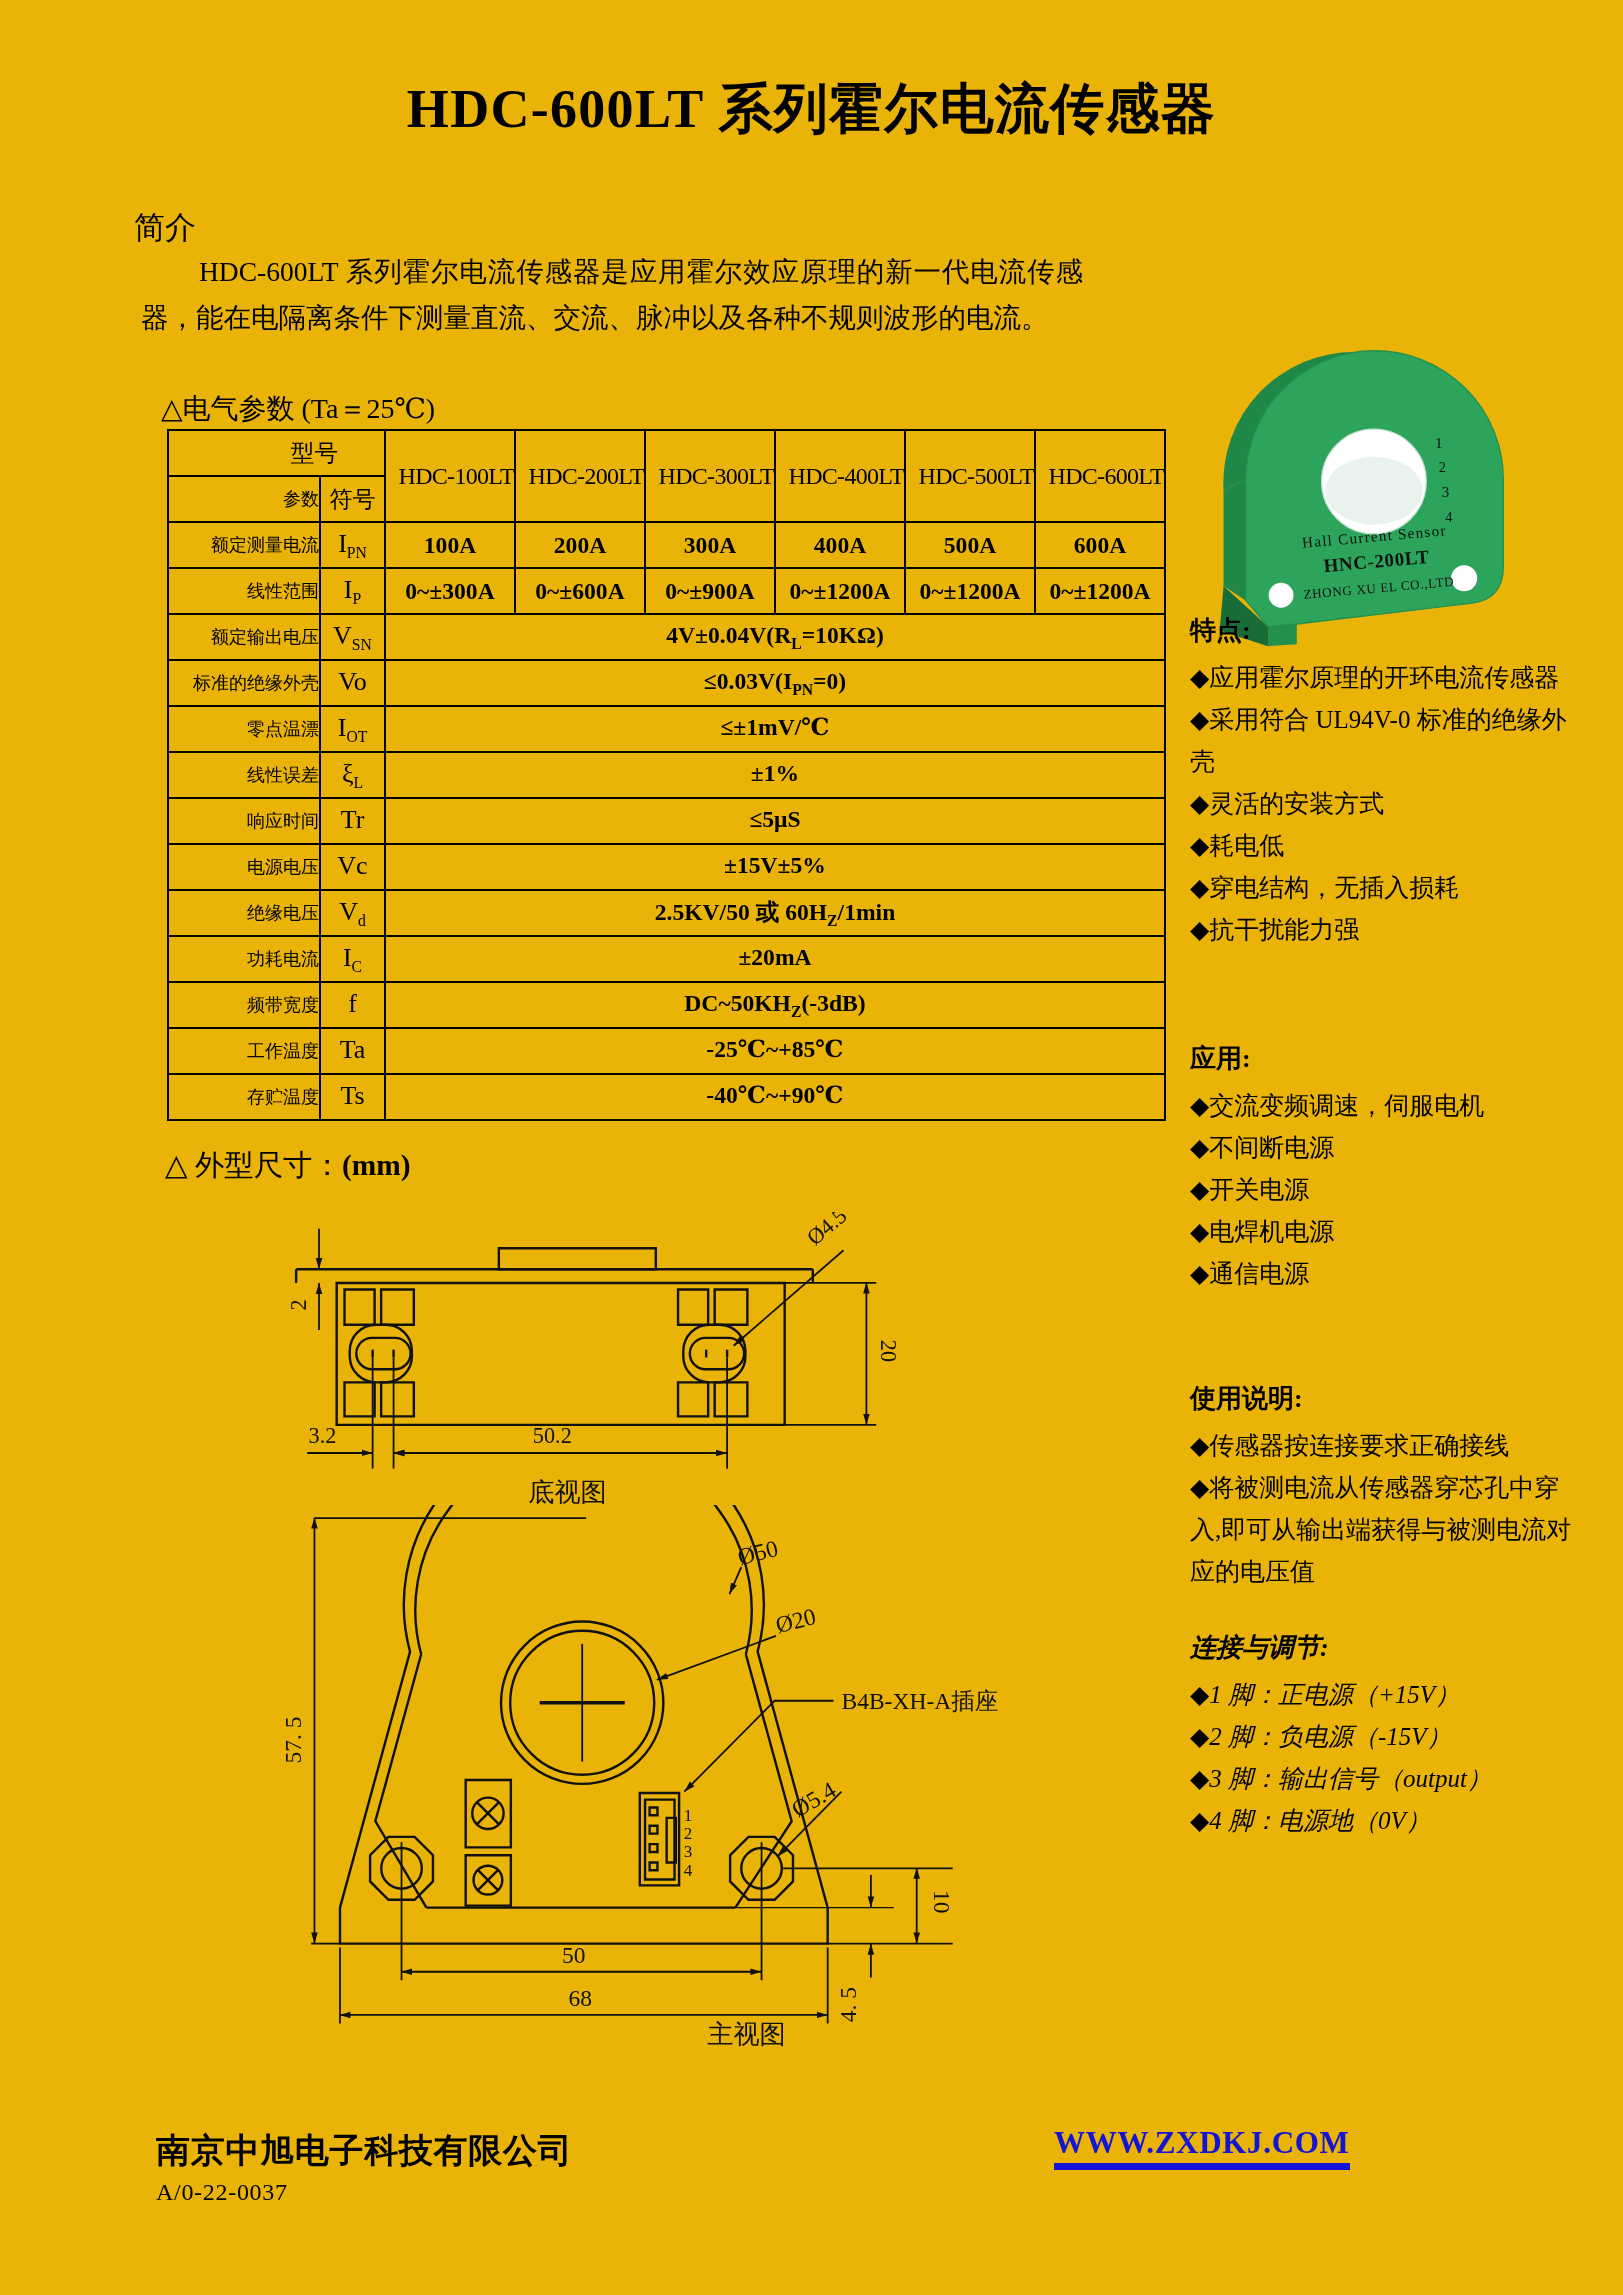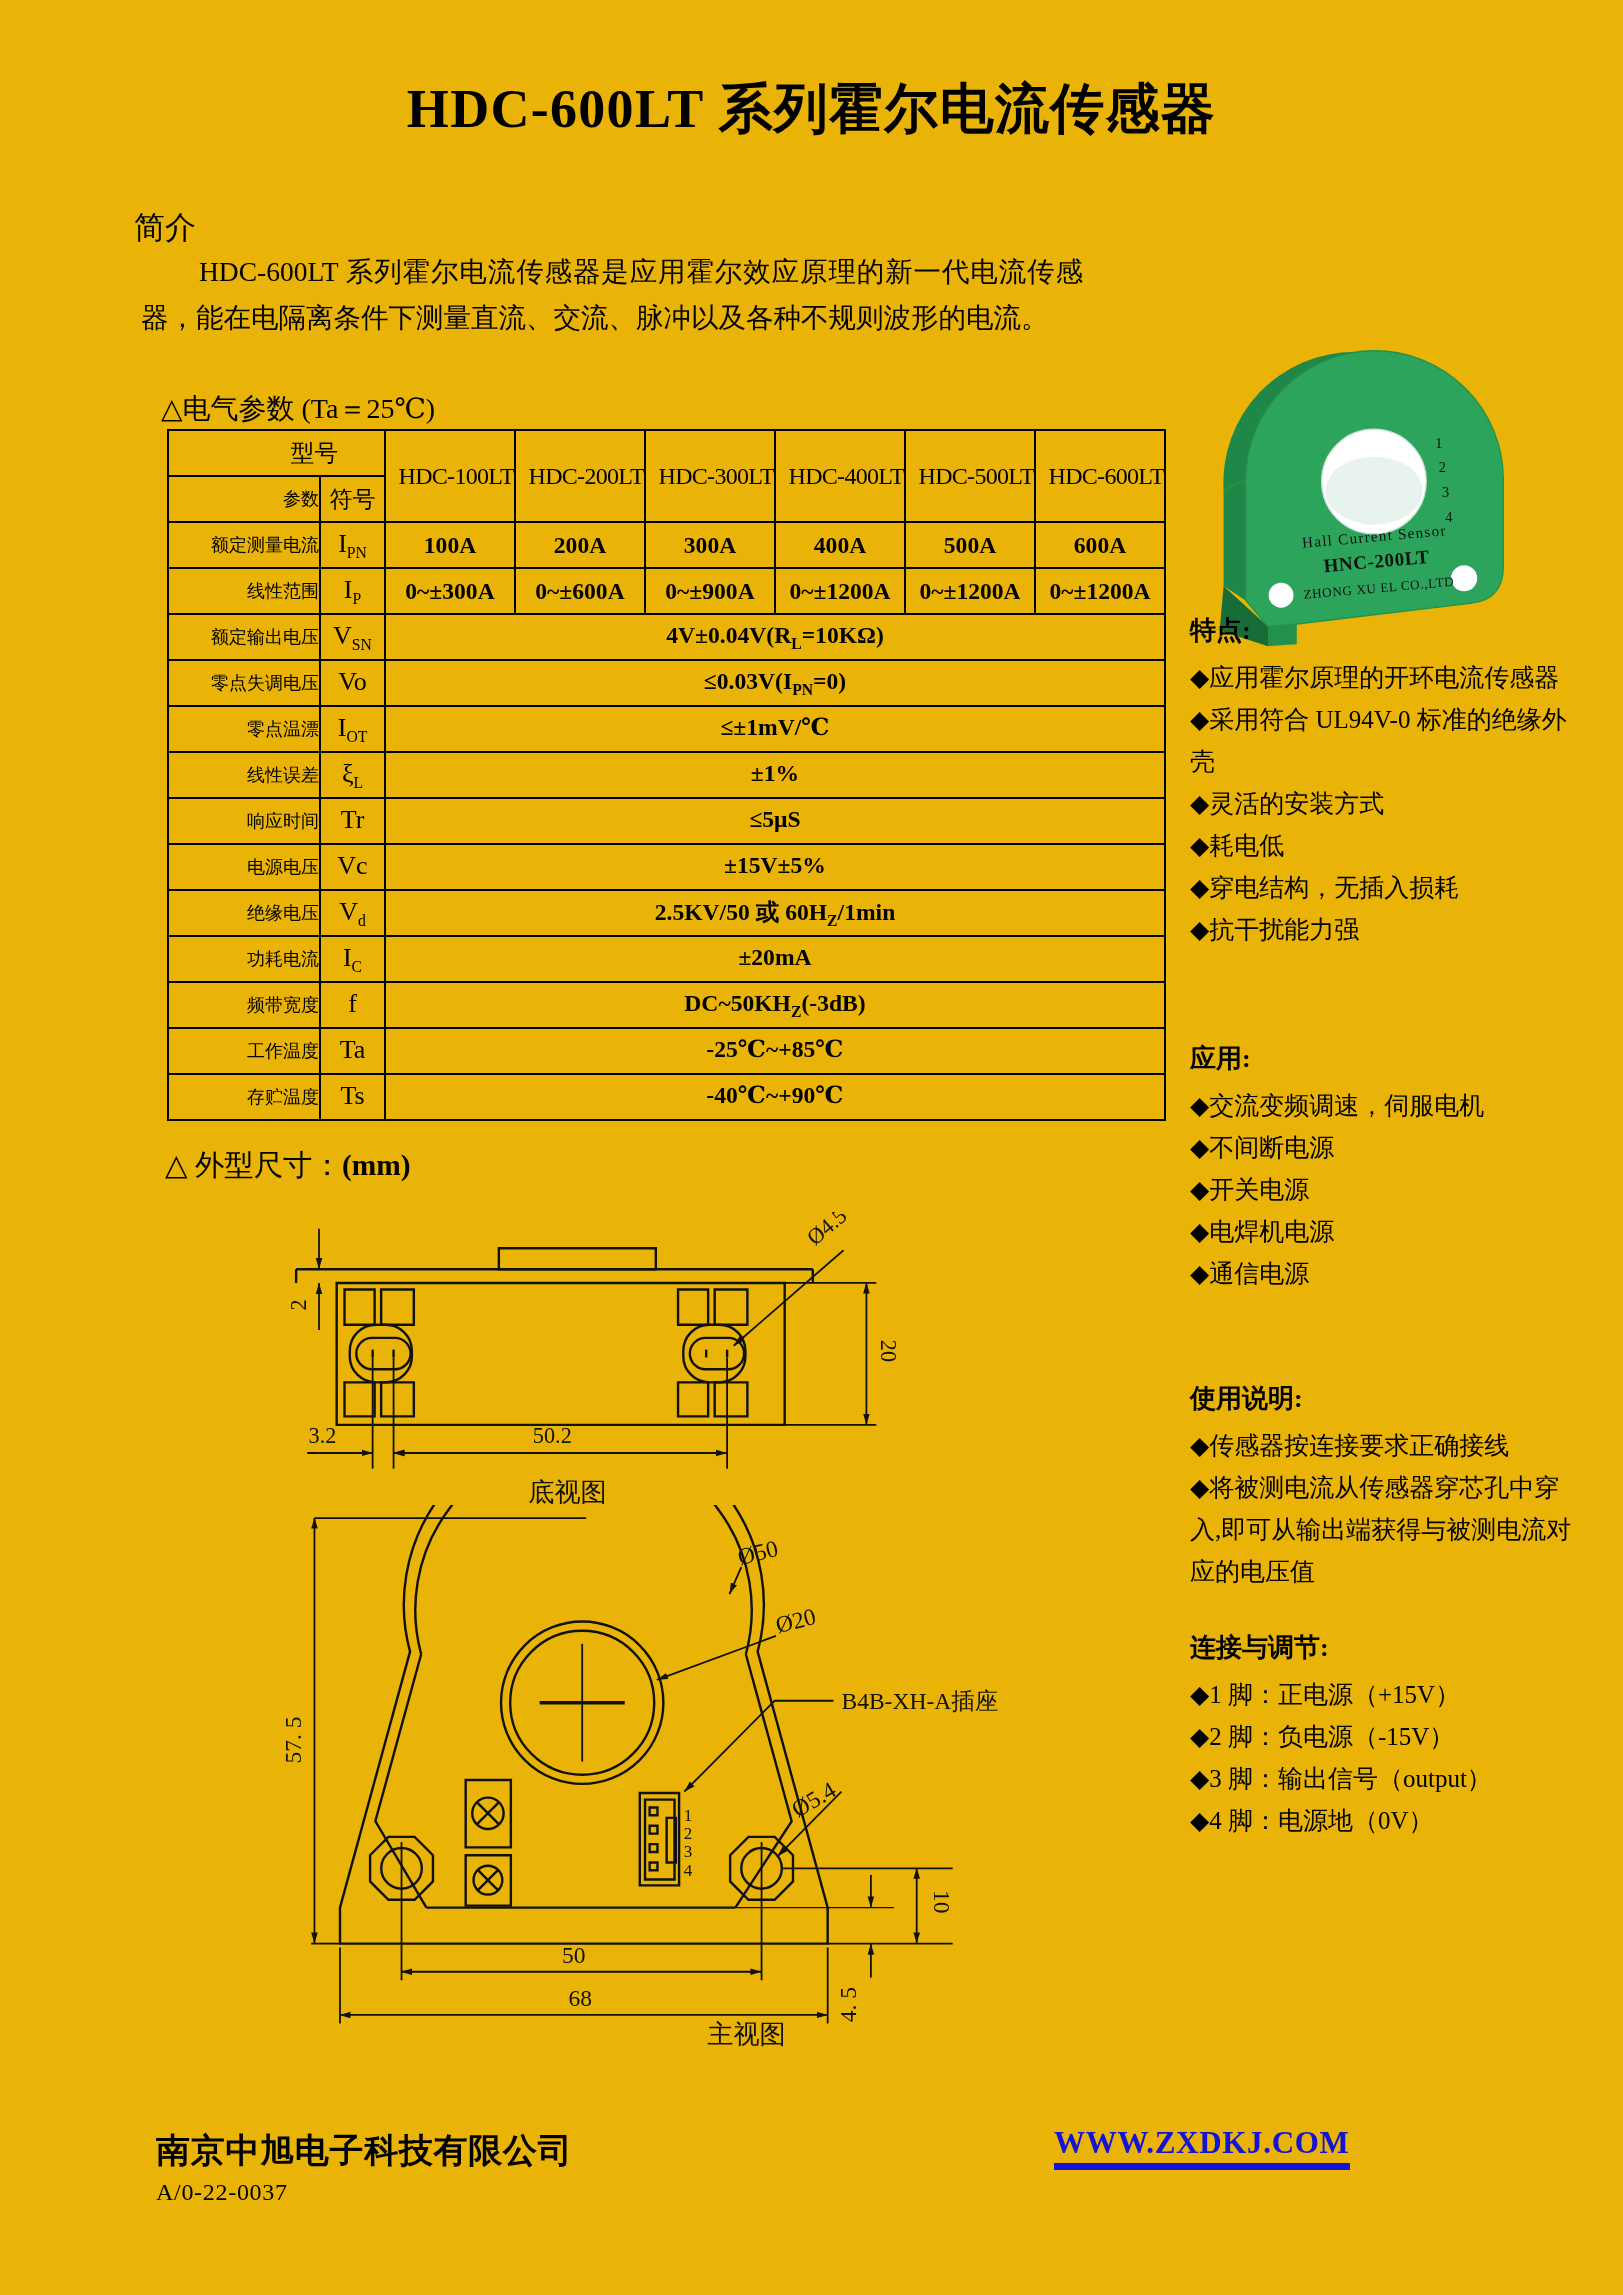--- a/index.html
+++ b/index.html
@@ -31,21 +31,21 @@
   td.sym{text-align:center;font-size:26px;}
   td.val{text-align:center;font-weight:bold;}
   td.mod{text-align:right;font-size:24px;letter-spacing:-0.7px;}
   td.corner{ text-align:right;padding-right:46px;}
   .sb{font-size:15.7px;vertical-align:-5.9px;letter-spacing:0;}
 
   
   .rcol{left:1190px;width:397px;font-size:25px;line-height:42px;}
   .rcol .rh{font-weight:bold;font-size:26px;margin-bottom:5.2px;}
   .rcol div.it{margin:0;}
-  .feat{top:610px;} .apps{top:1038px;} .usage{top:1378px;} .conn{top:1627px;}
+  .feat{top:610px;} .apps{top:1038px;} .usage{top:1378px;} .conn{top:1627px;font-style:italic;}
 
   
   .company{left:156px;top:2128px;font-size:34px;font-weight:bold;letter-spacing:0.7px;}
   .docno{left:156px;top:2179px;font-size:24px;font-weight:normal;letter-spacing:0.7px;}
   .site{left:1054px;top:2125px;font-size:31px;font-weight:bold;color:#1414d6;
         border-bottom:7.2px solid #1414d6;padding-bottom:2px;letter-spacing:0.7px;text-decoration:none;display:inline-block;}
 
   
   svg text{font-family:"Liberation Serif","DejaVu Serif",serif;fill:#111;}
   .cad line,.cad path,.cad rect,.cad polyline,.cad circle,.cad ellipse,.cad polygon{vector-effect:non-scaling-stroke;}
@@ -111,21 +111,21 @@
         <td class="val">0~±1200A</td>
         <td class="val">0~±1200A</td>
       </tr>
 
       <tr class="dr">
         <td class="lab">额定输出电压</td>
         <td class="sym"><span>V</span><span class="sb">SN</span></td>
         <td class="val" colspan="6"><span>4V±0.04V(R</span><span class="sb">L</span><span>=10KΩ)</span></td>
       </tr>
       <tr class="dr">
-        <td class="lab">零点失调电压</td>
+        <td class="lab">标准的绝缘外壳</td>
         <td class="sym"><span>Vo</span><span class="sb"></span></td>
         <td class="val" colspan="6"><span>≤0.03V(I</span><span class="sb">PN</span><span>=0)</span></td>
       </tr>
       <tr class="dr">
         <td class="lab">零点温漂</td>
         <td class="sym"><span>I</span><span class="sb">OT</span></td>
         <td class="val" colspan="6"><span>≤±1mV/℃</span><span class="sb"></span><span></span></td>
       </tr>
       <tr class="dr">
         <td class="lab">线性误差</td>

